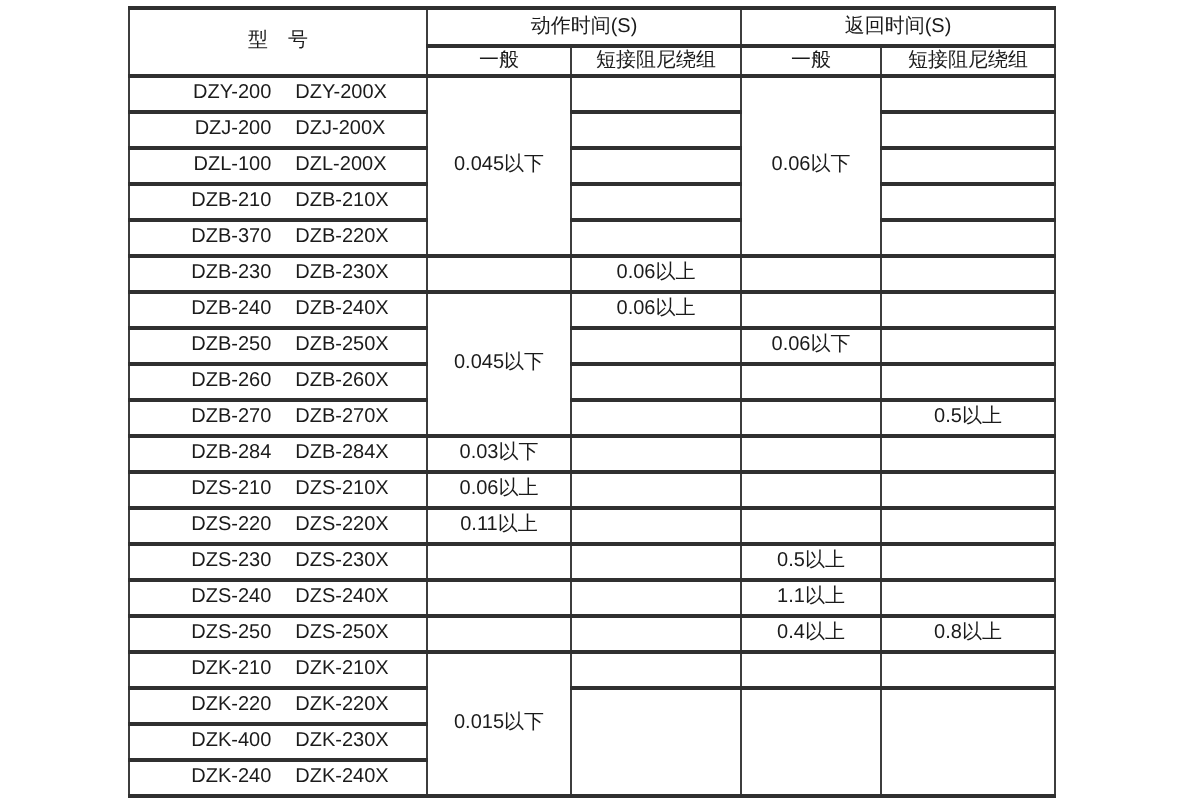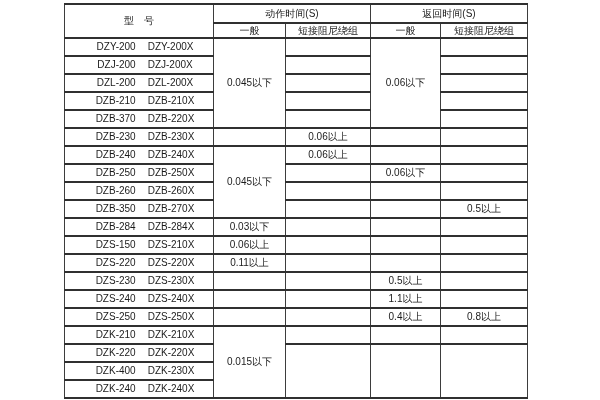--- a/index.html
+++ b/index.html
@@ -99,21 +99,21 @@
               <span>DZJ-200</span>
               <span>DZJ-200X</span>
             </div>
           </td>
         <td></td>
         <td></td>
       </tr>
       <tr>
         <td>
             <div class="models">
-              <span>DZL-200</span>
+              <span>DZL-100</span>
               <span>DZL-200X</span>
             </div>
           </td>
         <td></td>
         <td></td>
       </tr>
       <tr>
         <td>
             <div class="models">
               <span>DZB-210</span>
@@ -175,21 +175,21 @@
               <span>DZB-260X</span>
             </div>
           </td>
         <td></td>
         <td></td>
         <td></td>
       </tr>
       <tr>
         <td>
             <div class="models">
-              <span>DZB-350</span>
+              <span>DZB-270</span>
               <span>DZB-270X</span>
             </div>
           </td>
         <td></td>
         <td></td>
         <td>0.5以上</td>
       </tr>
       <tr>
         <td>
             <div class="models">
@@ -198,21 +198,21 @@
             </div>
           </td>
         <td>0.03以下</td>
         <td></td>
         <td></td>
         <td></td>
       </tr>
       <tr>
         <td>
             <div class="models">
-              <span>DZS-150</span>
+              <span>DZS-210</span>
               <span>DZS-210X</span>
             </div>
           </td>
         <td>0.06以上</td>
         <td></td>
         <td></td>
         <td></td>
       </tr>
       <tr>
         <td>

